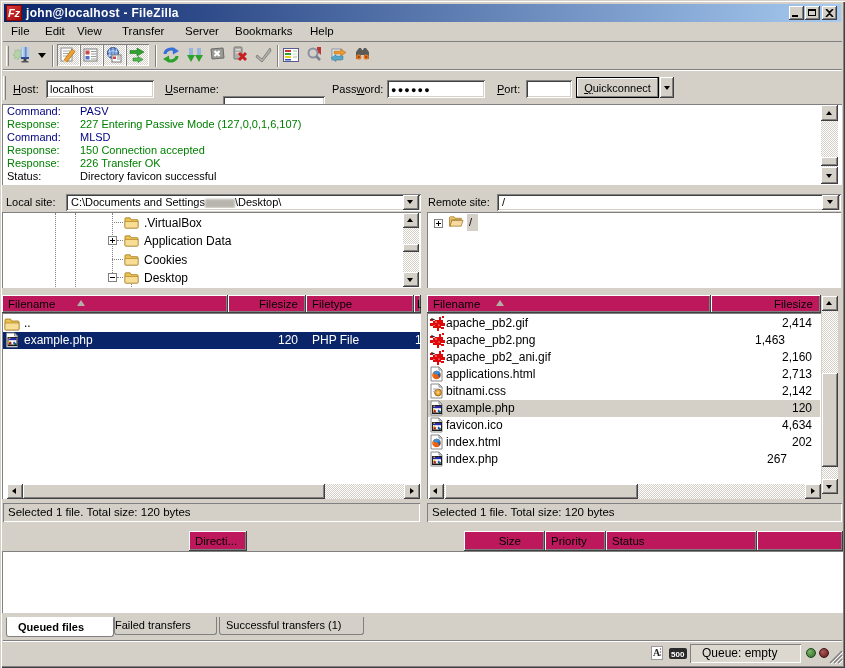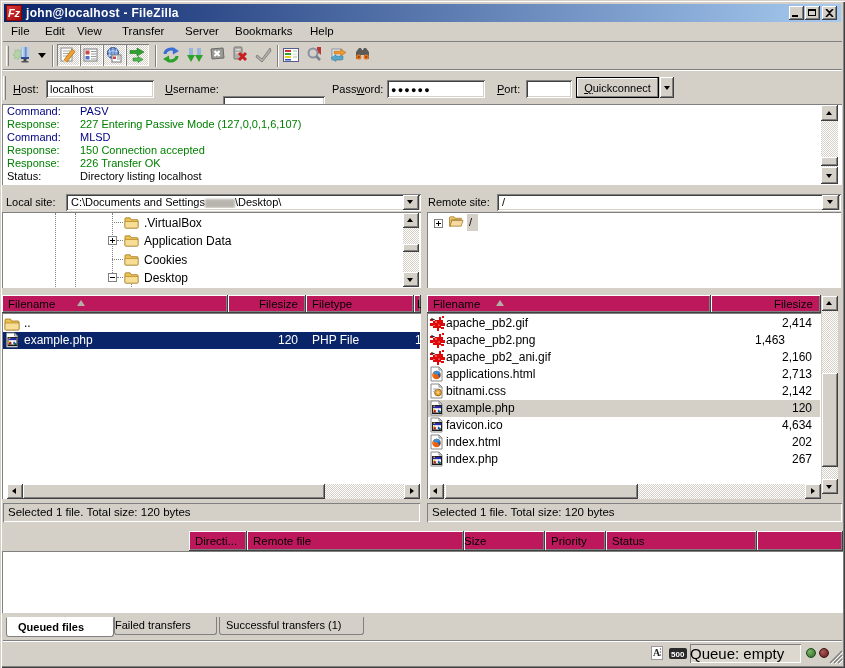--- a/index.html
+++ b/index.html
@@ -183,21 +183,21 @@
     <div class="a arr-d" style="left:4px;top:9px"></div>
   </div>
 
 <div class="a sunkthin" style="left:2px;top:104px;width:840px;height:81px;background:#fff"></div>
 <div class="a" style="left:7px;top:105px;width:810px;height:79px;line-height:13px">
 <div><span style="color:#000080">Command:</span><span class="a" style="left:73px;color:#000080">PASV</span></div>
 <div><span style="color:#008000">Response:</span><span class="a" style="left:73px;top:13px;color:#008000">227 Entering Passive Mode (127,0,0,1,6,107)</span></div>
 <div><span style="color:#000080">Command:</span><span class="a" style="left:73px;top:26px;color:#000080">MLSD</span></div>
 <div><span style="color:#008000">Response:</span><span class="a" style="left:73px;top:39px;color:#008000">150 Connection accepted</span></div>
 <div><span style="color:#008000">Response:</span><span class="a" style="left:73px;top:52px;color:#008000">226 Transfer OK</span></div>
-<div><span style="color:#000">Status:</span><span class="a" style="left:73px;top:65px;color:#000">Directory listing localhost</span></div>
+<div><span style="color:#000">Status:</span><span class="a" style="left:73px;top:65px;color:#000">Directory favicon successful</span></div>
 </div>
 <div class="a" style="left:821px;top:105px;width:17px;height:79px">
 <div class="a dith" style="left:0;top:0;width:17px;height:79px"></div>
 <div class="a raised" style="left:0;top:0;width:17px;height:16px">
       <div class="a arr-u" style="left:5px;top:6px"></div>
     </div>
 <div class="a raised" style="left:0;top:52px;width:17px;height:9px"></div>
 <div class="a raised" style="left:0;top:62px;width:17px;height:17px">
       <div class="a arr-d" style="left:5px;top:7px"></div>
     </div>
@@ -418,21 +418,21 @@
       <use href="#fficon"></use>
     </svg>
     <span class="a" style="left:18px">index.html</span>
     <span class="a" style="left:300px;width:84px;text-align:right">202</span>
   </div>
 <div class="row" style="left:428px;top:451px;width:392px">
     <svg class="a" style="left:1px;top:0" width="15" height="16" viewBox="0 0 15 16">
       <use href="#phpicon"></use>
     </svg>
     <span class="a" style="left:18px">index.php</span>
-    <span class="a" style="left:300px;width:84px;text-align:right">267</span>
+    <span class="a" style="left:307px;width:84px;text-align:center">267</span>
   </div>
 
 <div class="a" style="left:822px;top:296px;width:16px;height:198px">
 <div class="a dith" style="left:0;top:0;width:16px;height:198px"></div>
 <div class="a raised" style="left:0;top:0;width:16px;height:15px">
       <div class="a arr-u" style="left:4px;top:5px"></div>
     </div>
 <div class="a raised" style="left:0;top:77px;width:16px;height:94px"></div>
 <div class="a raised" style="left:0;top:183px;width:16px;height:15px">
       <div class="a arr-d" style="left:4px;top:6px"></div>
@@ -448,22 +448,21 @@
 <div class="a raised" style="left:376px;top:0;width:16px;height:15px">
       <div class="a arr-r" style="left:6px;top:4px"></div>
     </div>
 </div>
 
 <div class="a sunkthin" style="left:3px;top:503px;width:417px;height:19px;line-height:19px;padding-left:5px;font-size:11.5px">Selected 1 file. Total size: 120 bytes</div>
 <div class="a sunkthin" style="left:427px;top:503px;width:415px;height:19px;line-height:19px;padding-left:5px;font-size:11.5px">Selected 1 file. Total size: 120 bytes</div>
 
 <div class="a" style="left:2px;top:531px;width:841px;height:20px">
 <div class="cell hdr" style="left:187px;width:58px;height:20px;line-height:20px;padding-left:6px">Directi...</div>
-<div class="cell hdr" style="left:245px;width:217px;height:20px;line-height:20px;padding-left:6px">Remote file</div>
-<div class="cell hdr" style="left:462px;width:81px;height:20px;line-height:20px;padding-right:24px">Size</div>
+<div class="cell hdr" style="left:462px;width:81px;height:20px;line-height:20px;text-align:right;padding-right:24px">Size</div>
 <div class="cell hdr" style="left:543px;width:61px;height:20px;line-height:20px;padding-left:6px">Priority</div>
 <div class="cell hdr" style="left:604px;width:151px;height:20px;line-height:20px;padding-left:6px">Status</div>
 <div class="cell hdr" style="left:755px;width:86px;height:20px"></div>
 </div>
 <div class="a sunkthin" style="left:2px;top:551px;width:841px;height:62px;background:#fff"></div>
 
 <div class="a" style="left:6px;top:617px;width:108px;height:20px;background:#fff;border:1px solid #808080;border-top:1px solid #fff;border-radius:0 0 3px 3px;padding-left:11px;line-height:18px;font-weight:bold;z-index:3">Queued files</div>
 <div class="a" style="left:114px;top:617px;width:103px;height:18px;background:#d4d0c8;border:1px solid #808080;border-top:none;border-radius:0 0 3px 3px;line-height:17px;z-index:2">Failed transfers</div>
 <div class="a" style="left:219px;top:617px;width:145px;height:18px;background:#d4d0c8;border:1px solid #808080;border-top:none;border-radius:0 0 3px 3px;padding-left:6px;line-height:17px;z-index:2">Successful transfers (1)</div>
 
@@ -473,21 +472,21 @@
     <rect x="0.5" y="0.5" width="11" height="13" fill="#fff" stroke="#9a9a9a"></rect>
     <text x="2" y="10" font-family="Liberation Serif" font-size="10" font-weight="bold" fill="#222">A</text>
     <circle cx="9.5" cy="3" r="0.7" fill="#555"></circle>
     <circle cx="9.5" cy="6" r="0.7" fill="#555"></circle>
     <circle cx="9.5" cy="9" r="0.7" fill="#555"></circle>
   </svg>
 <svg class="a" style="left:669px;top:648px" width="18" height="11">
     <rect x="0" y="0" width="18" height="11" rx="2" fill="#2a2a2a"></rect>
     <text x="2" y="8.5" font-family="Liberation Sans" font-size="8" font-weight="bold" fill="#fff">500</text>
   </svg>
-<div class="a sunkthin" style="left:690px;top:644px;width:111px;height:19px;line-height:19px;padding-left:0;background:#dcd8d0;font-size:15px">Queue: empty</div>
+<div class="a sunkthin" style="left:690px;top:644px;width:111px;height:19px;line-height:19px;padding-left:12px;background:#dcd8d0;font-size:12px">Queue: empty</div>
 <div class="a" style="left:806px;top:648px;width:10px;height:10px;border-radius:50%;background:radial-gradient(circle at 35% 35%,#7ab868,#2e5e22);border:1px solid #1a4a1a"></div>
 <div class="a" style="left:819px;top:648px;width:10px;height:10px;border-radius:50%;background:radial-gradient(circle at 35% 35%,#b05858,#5a1a1a);border:1px solid #3a1010"></div>
 <svg class="a" style="left:829px;top:650px" width="14" height="14">
     <g stroke="#808080" stroke-width="1.5">
       <line x1="13" y1="1" x2="1" y2="13"></line>
       <line x1="13" y1="5" x2="5" y2="13"></line>
       <line x1="13" y1="9" x2="9" y2="13"></line>
     </g>
     <g stroke="#fff" stroke-width="1">
       <line x1="14" y1="2" x2="2" y2="14"></line>

